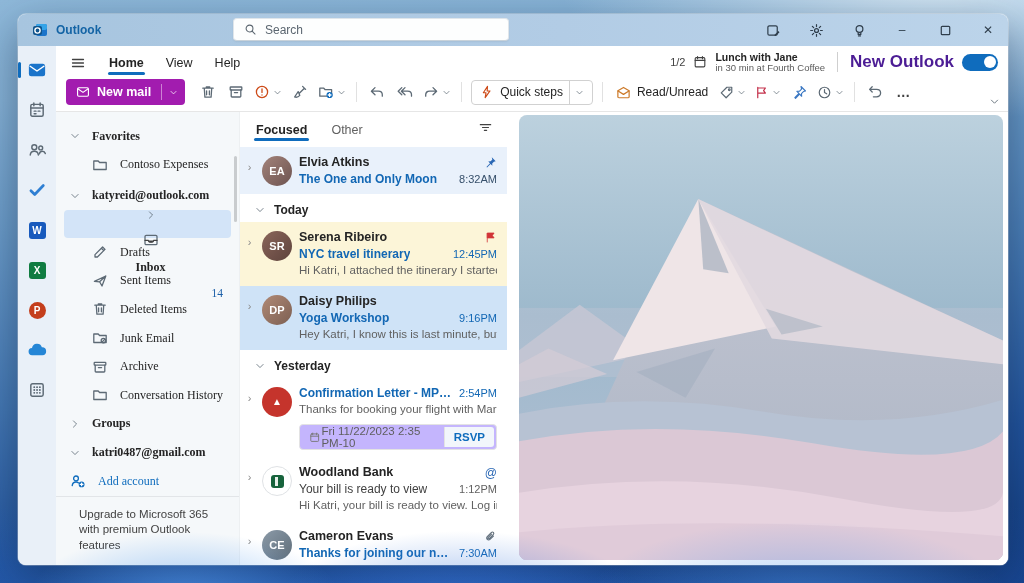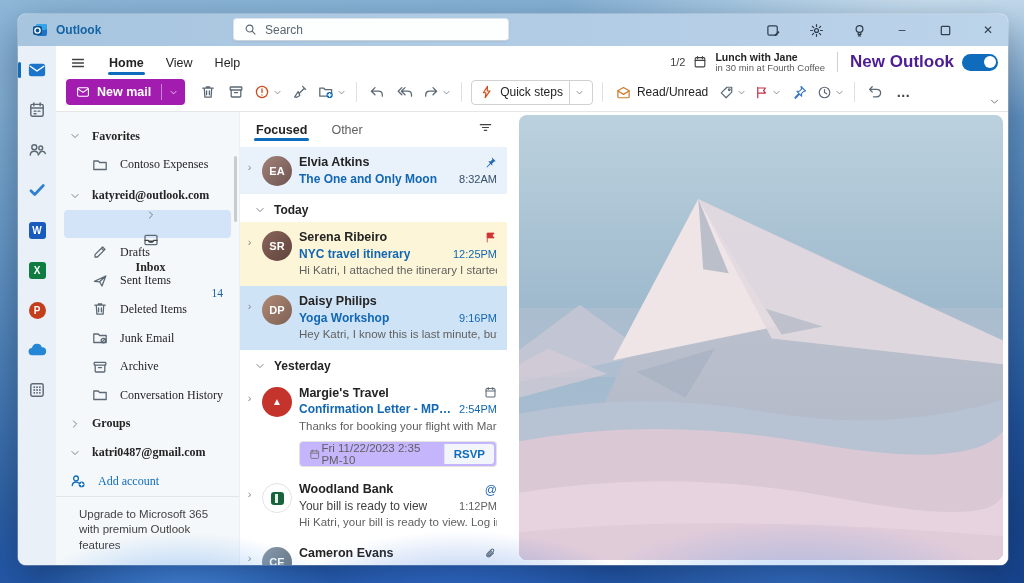--- a/index.html
+++ b/index.html
@@ -588,21 +588,21 @@
               <div class="l1">
                 <span>Serena Ribeiro</span>
                 <span class="bicon">
                   <svg width="13" height="13" viewBox="0 0 16 16">
                       <path d="M4 2.5v11.5M4 2.5h8.4l-2.1 3 2.1 3H4z" fill="#d13438" stroke="#d13438" stroke-width="1"></path>
                     </svg>
                 </span>
               </div>
               <div class="l2">
                 <span class="subj">NYC travel itinerary</span>
-                <span class="mtime">12:25PM</span>
+                <span class="mtime">12:45PM</span>
               </div>
               <div class="l3">
                   <span>Hi Katri, I attached the itinerary I started fo...</span>
                 </div>
             </div>
           </div>
 
           <div class="mrow bg-selected">
             <span class="rchev">›</span>
             <span class="avatar av-dp">
@@ -630,29 +630,20 @@
               </span>
             <span>Yesterday</span>
           </div>
 
           <div class="mrow">
             <span class="rchev">›</span>
             <span class="avatar av-mt">
                 <span>▲</span>
               </span>
             <div class="mbody">
-              <div class="l1">
-                <span>Margie's Travel</span>
-                <span class="bicon">
-                  <svg class="ic" width="13" height="13" viewBox="0 0 16 16">
-                      <rect x="2.5" y="3" width="11" height="10.5" rx="1.3"></rect>
-                      <path d="M2.5 6.2h11M5.2 1.8v2.4M10.8 1.8v2.4"></path>
-                    </svg>
-                </span>
-              </div>
               <div class="l2">
                 <span class="subj">Confirmation Letter - MPOWMQ</span>
                 <span class="mtime">2:54PM</span>
               </div>
               <div class="l3">
                   <span>Thanks for booking your flight with Margi...</span>
                 </div>
               <div class="rsvp">
                 <svg class="ic" width="13" height="13" viewBox="0 0 16 16" style="color:#777">
                     <rect x="2.5" y="3" width="11" height="10.5" rx="1.3"></rect>

